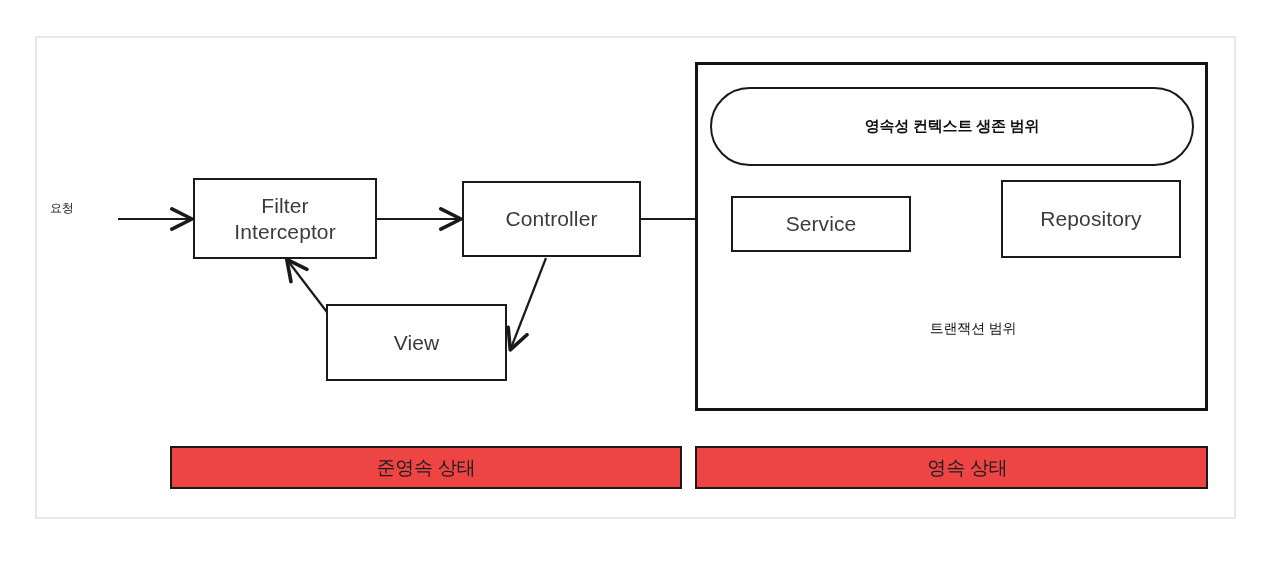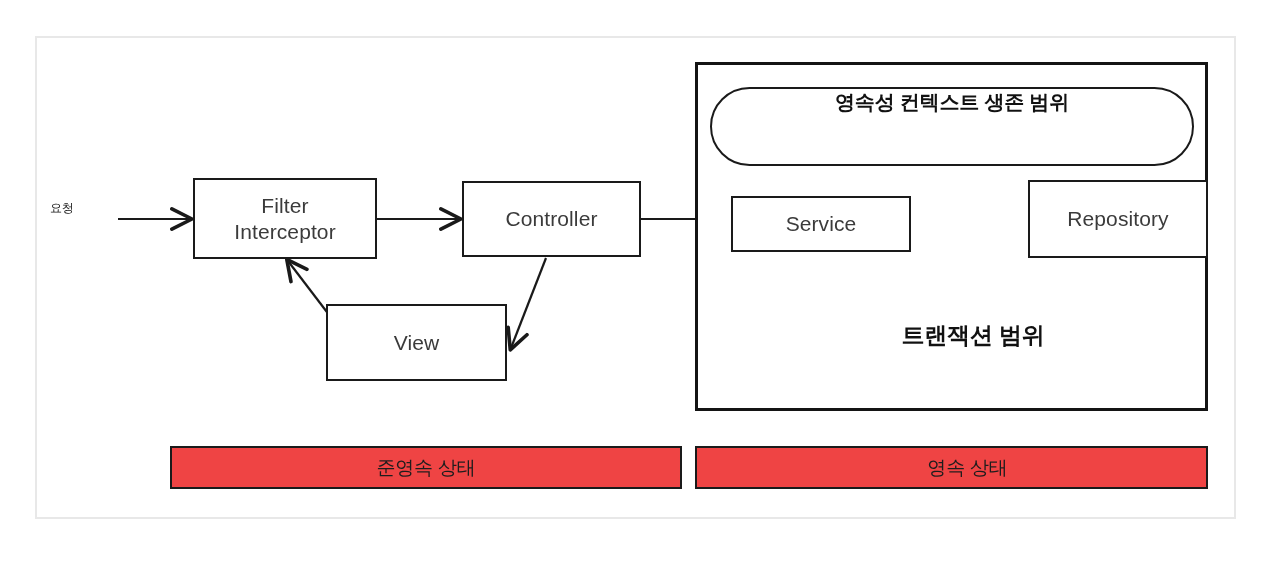--- a/index.html
+++ b/index.html
@@ -45,58 +45,59 @@
     color: #3b3b3b;
     font-size: 21px;
     line-height: 1.22;
     font-weight: 400;
     letter-spacing: 0.1px;
   }
   .node-filter      { left: 193px; top: 178px; width: 184px; height: 81px; align-items: center; }
   .node-controller  { left: 462px; top: 181px; width: 179px; height: 76px; }
   .node-view        { left: 326px; top: 304px; width: 181px; height: 77px; }
   .node-service     { left: 731px; top: 180px; width: 180px; height: 56px; margin-top: 16px; }
-  .node-repository  { left: 1028px; top: 180px; width: 180px; height: 78px; }
+  .node-repository  { left: 1001px; top: 180px; width: 180px; height: 78px; }
 
   
   .tx-box {
     position: absolute;
     left: 695px;
     top: 62px;
     width: 513px;
     height: 349px;
     border: 3px solid #141414;
     box-sizing: border-box;
     background: #ffffff;
   }
   .tx-label {
     position: absolute;
     left: 695px;
     top: 320px;
     width: 556px;
     text-align: center;
-    font-size: 23px;
-    font-weight: 700;
+    font-size: 14px;
+    font-weight: 400;
     color: #111111;
     letter-spacing: -0.2px;
   }
   
   .stadium {
     position: absolute;
     left: 710px;
     top: 87px;
     width: 484px;
     height: 79px;
     border: 2px solid #1a1a1a;
     border-radius: 44px;
     box-sizing: border-box;
     background: #ffffff;
     display: flex;
+    align-items: center;
     justify-content: center;
-    font-size: 20px;
+    font-size: 15px;
     font-weight: 700;
     color: #111111;
     letter-spacing: -0.2px;
   }
   
   .state-bar {
     position: absolute;
     box-sizing: border-box;
     border: 2px solid #1a1a1a;
     background: #ef4444;

